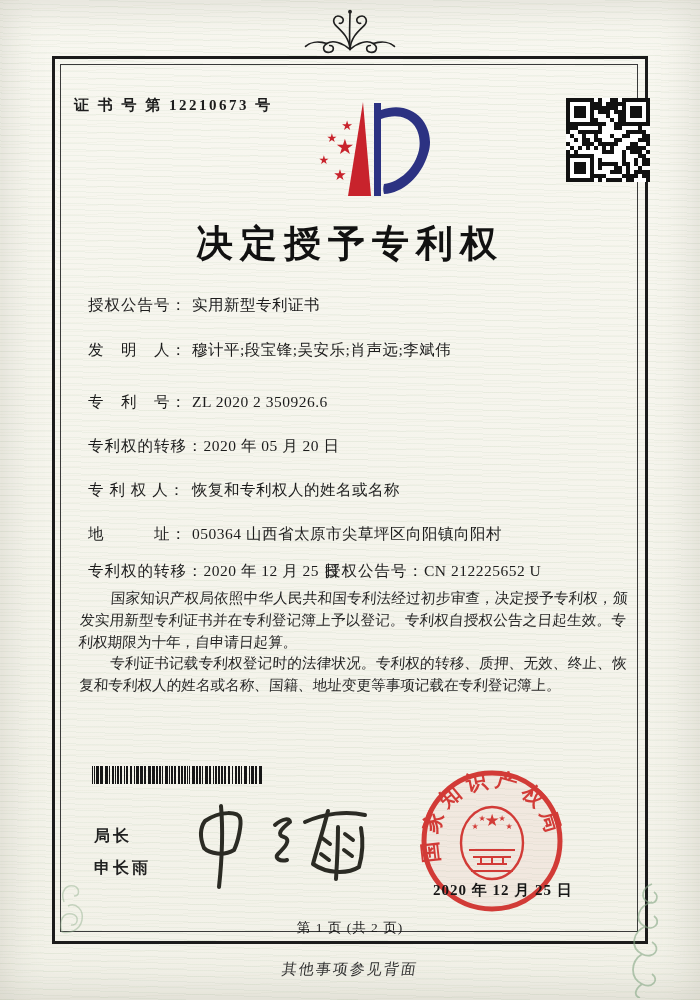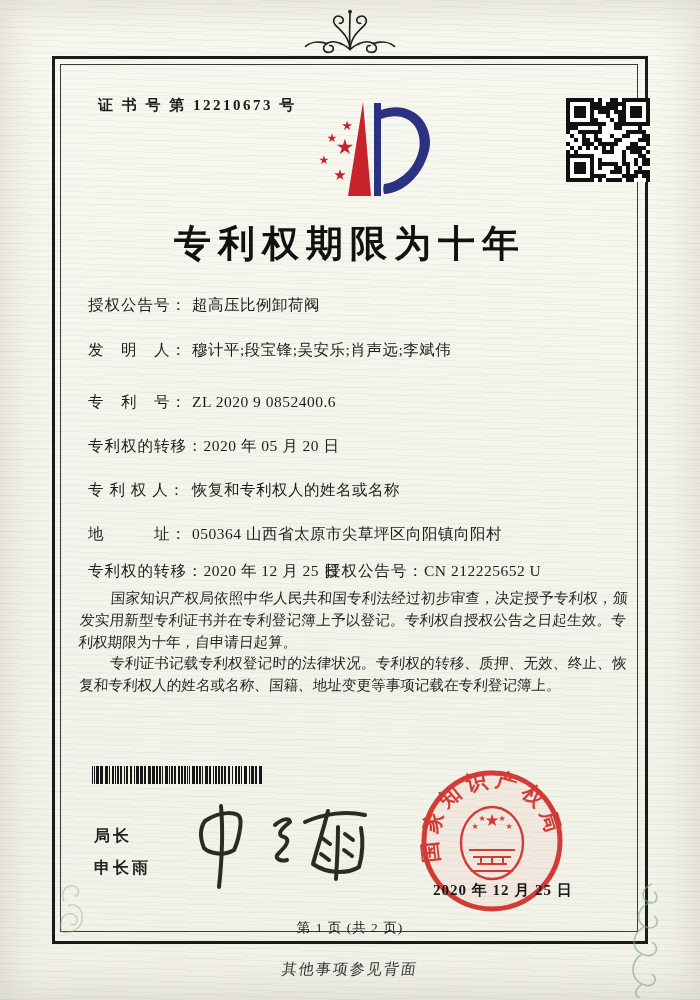--- a/index.html
+++ b/index.html
@@ -8,21 +8,21 @@
     font-family:"Liberation Serif","DejaVu Serif",serif;color:#1c1c1c;
     background:
       repeating-linear-gradient(2deg, rgba(150,185,150,.10) 0 1px, transparent 1px 6px),
       repeating-linear-gradient(-1.5deg, rgba(185,195,160,.08) 0 1px, transparent 1px 9px),
       linear-gradient(#f8f7f0,#f2f1e8);
   }
   .vignette{position:absolute;inset:0;box-shadow:inset 0 0 45px rgba(110,105,85,.22);pointer-events:none;}
   .frame-outer{position:absolute;left:52px;top:56px;width:590px;height:882px;border:3px solid #1b1b1b;}
   .frame-inner{position:absolute;left:60px;top:64px;width:576px;height:866px;border:1px solid #3a3a3a;}
   .ornament-top{position:absolute;left:292px;top:5px;width:116px;height:50px;}
-  .cert-no{position:absolute;left:74px;top:96px;font-size:15px;letter-spacing:2.5px;font-weight:bold;margin-left:24px;}
+  .cert-no{position:absolute;left:74px;top:96px;font-size:15px;letter-spacing:2.5px;font-weight:bold;}
   .logo{position:absolute;left:284px;top:96px;width:152px;height:110px;}
   .qr{position:absolute;left:566px;top:98px;width:84px;height:84px;display:grid;
       grid-template-columns:repeat(21,1fr);grid-template-rows:repeat(21,1fr);background:#fff;}
   .qr div{width:100%;height:100%;}
   .qr .on{background:#111;}
   .title{position:absolute;left:0;width:700px;top:219px;text-align:center;
          font-size:37px;font-weight:bold;letter-spacing:7px;color:#111;}
   .rows{position:absolute;left:88px;top:0;width:545px;}
   .row{position:absolute;left:0;width:545px;font-size:15.5px;white-space:nowrap;}
   .flabel{display:inline-block;min-width:104px;letter-spacing:1px;}
@@ -517,31 +517,31 @@
     <div class="on"></div>
     <div></div>
     <div class="on"></div>
     <div class="on"></div>
     <div></div>
     <div></div>
     <div></div>
     <div class="on"></div>
   </div>
 
-<div class="title">专利权期限为十年</div>
+<div class="title">决定授予专利权</div>
 
 <div class="rows">
   <div class="row" style="top:295px">
-    <span class="flabel">授权公告号：</span><span class="fvalue">超高压比例卸荷阀</span>
+    <span class="flabel">授权公告号：</span><span class="fvalue">实用新型专利证书</span>
   </div>
   <div class="row" style="top:340px">
     <span class="flabel">发　明　人：</span><span class="fvalue">穆计平;段宝锋;吴安乐;肖声远;李斌伟</span>
   </div>
   <div class="row" style="top:392px">
-    <span class="flabel">专　利　号：</span><span class="fvalue">ZL 2020 9 0852400.6</span>
+    <span class="flabel">专　利　号：</span><span class="fvalue">ZL 2020 2 350926.6</span>
   </div>
   <div class="row" style="top:436px">
     <span class="flabel">专利权的转移：</span><span class="fvalue">2020 年 05 月 20 日</span>
   </div>
   <div class="row" style="top:480px">
     <span class="flabel">专 利 权 人：</span><span class="fvalue">恢复和专利权人的姓名或名称</span>
   </div>
   <div class="row" style="top:524px">
     <span class="flabel">地　　　址：</span><span class="fvalue">050364 山西省太原市尖草坪区向阳镇向阳村</span>
   </div>

